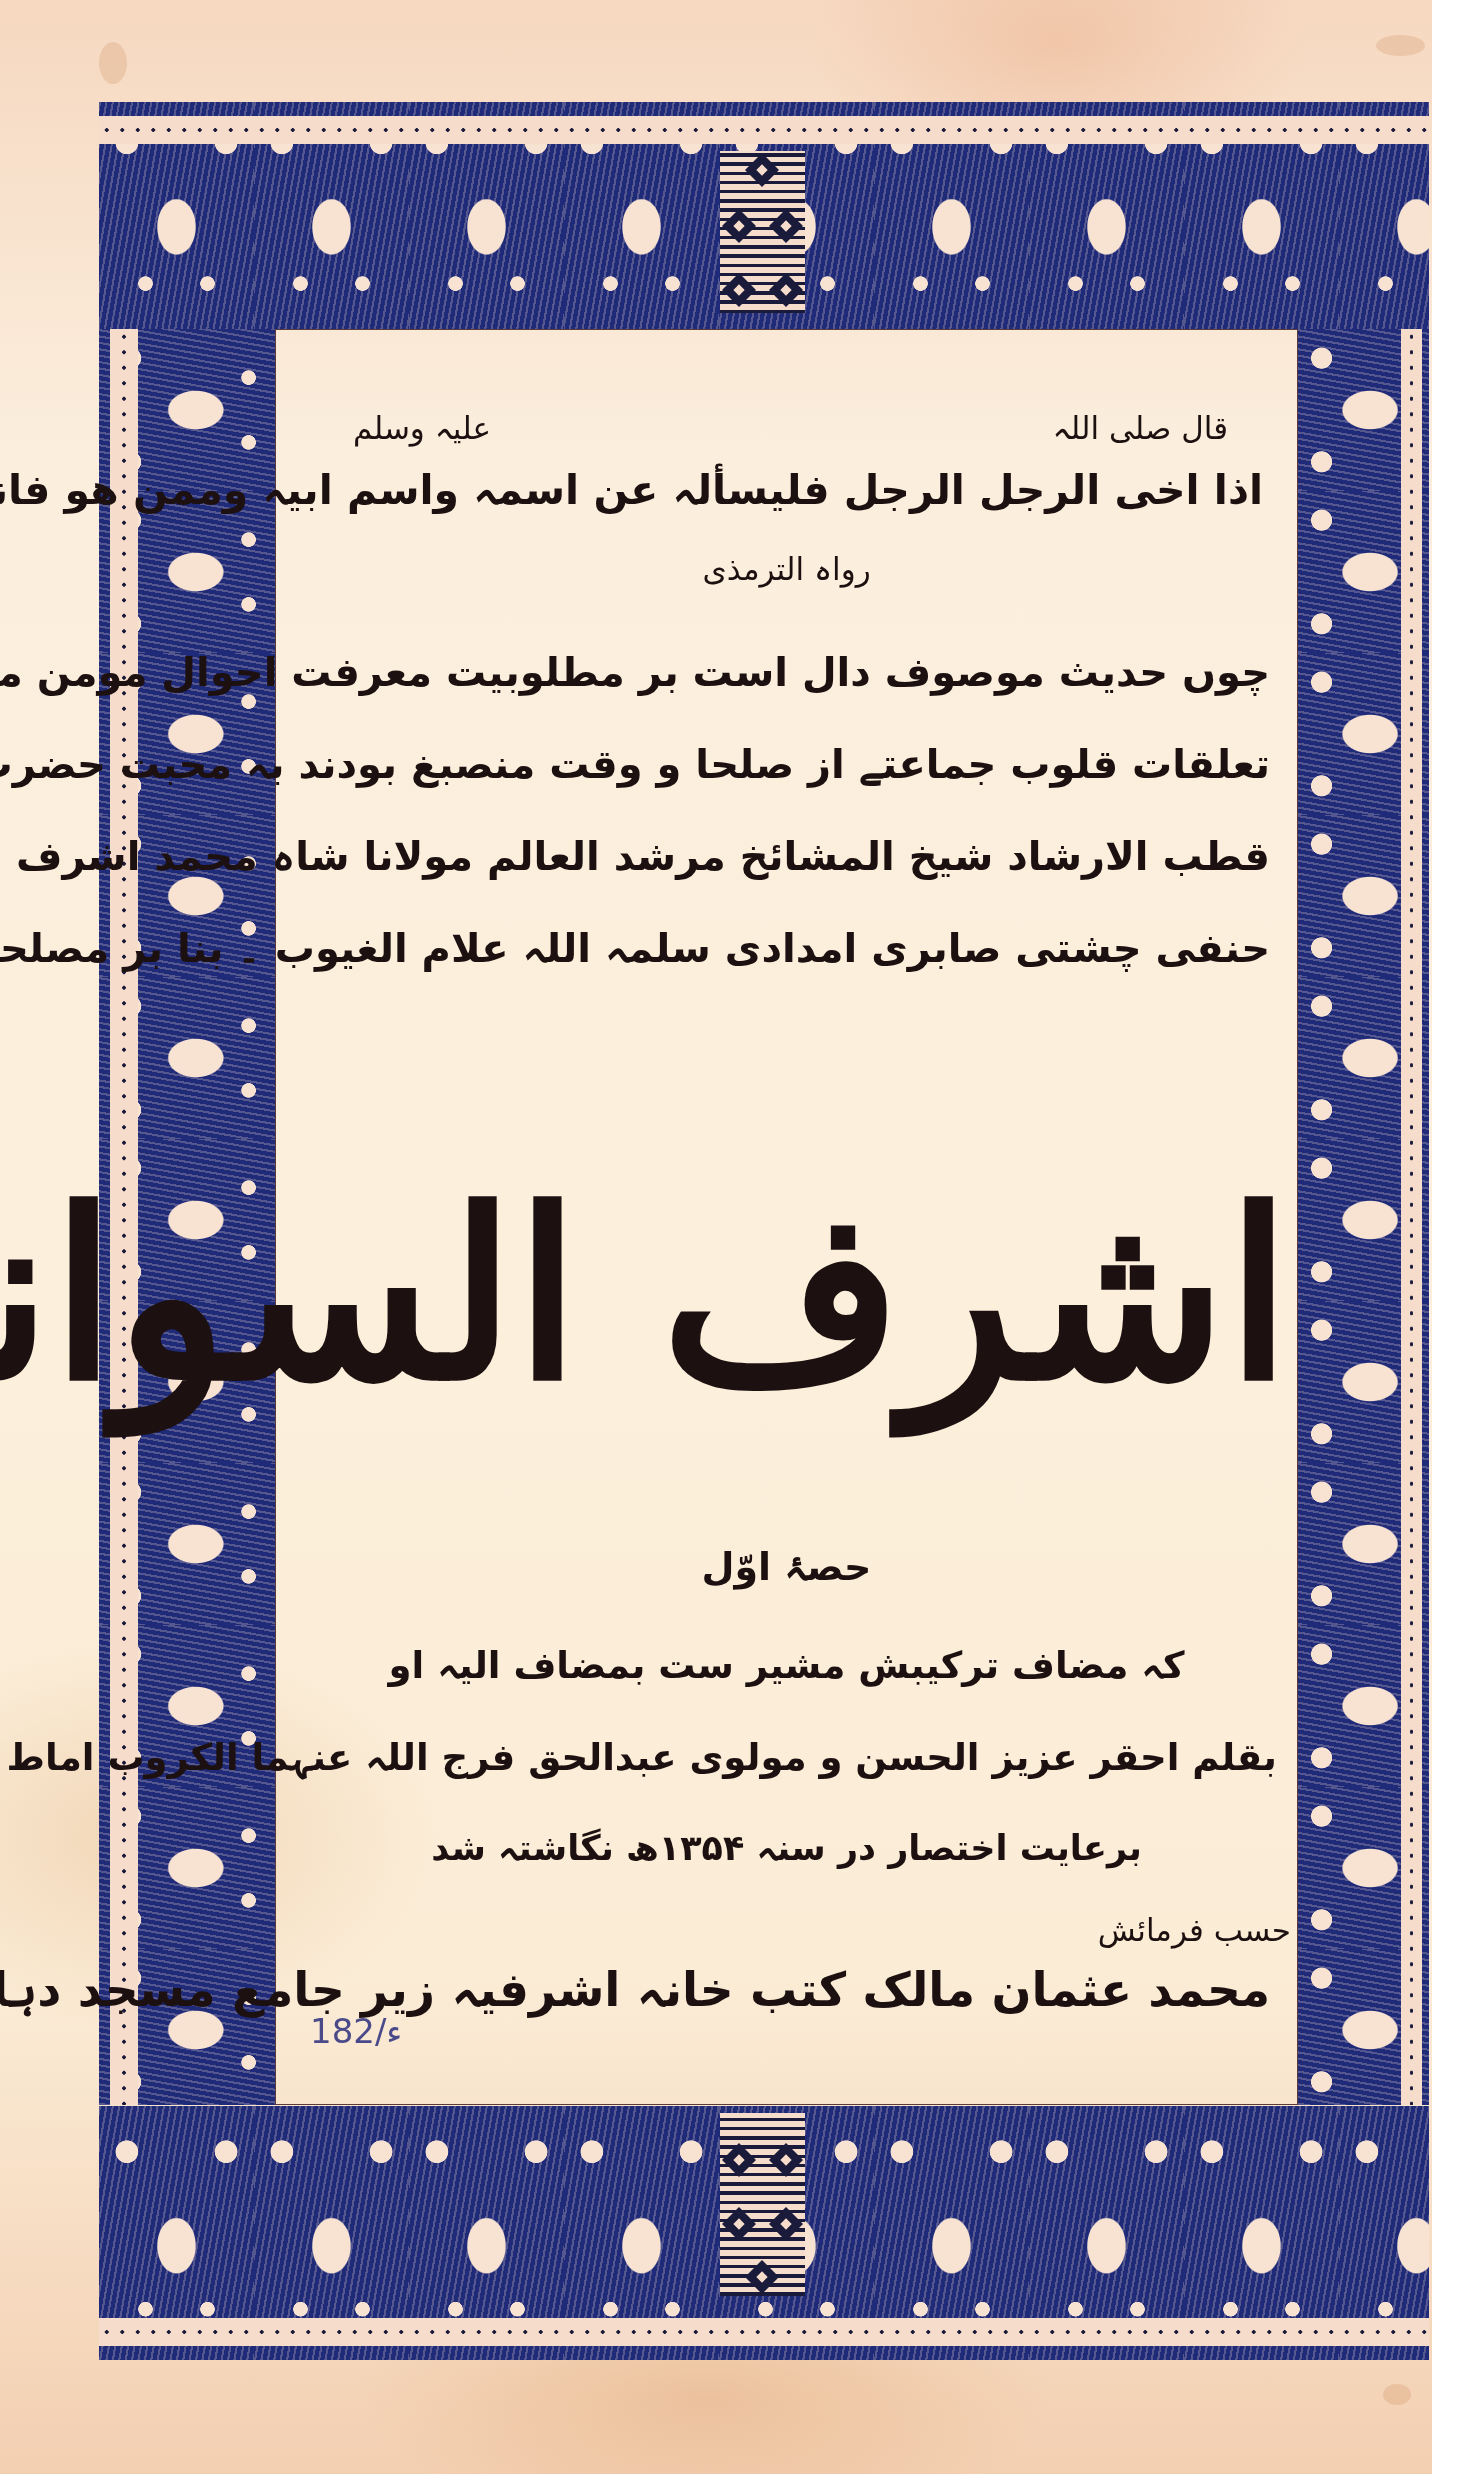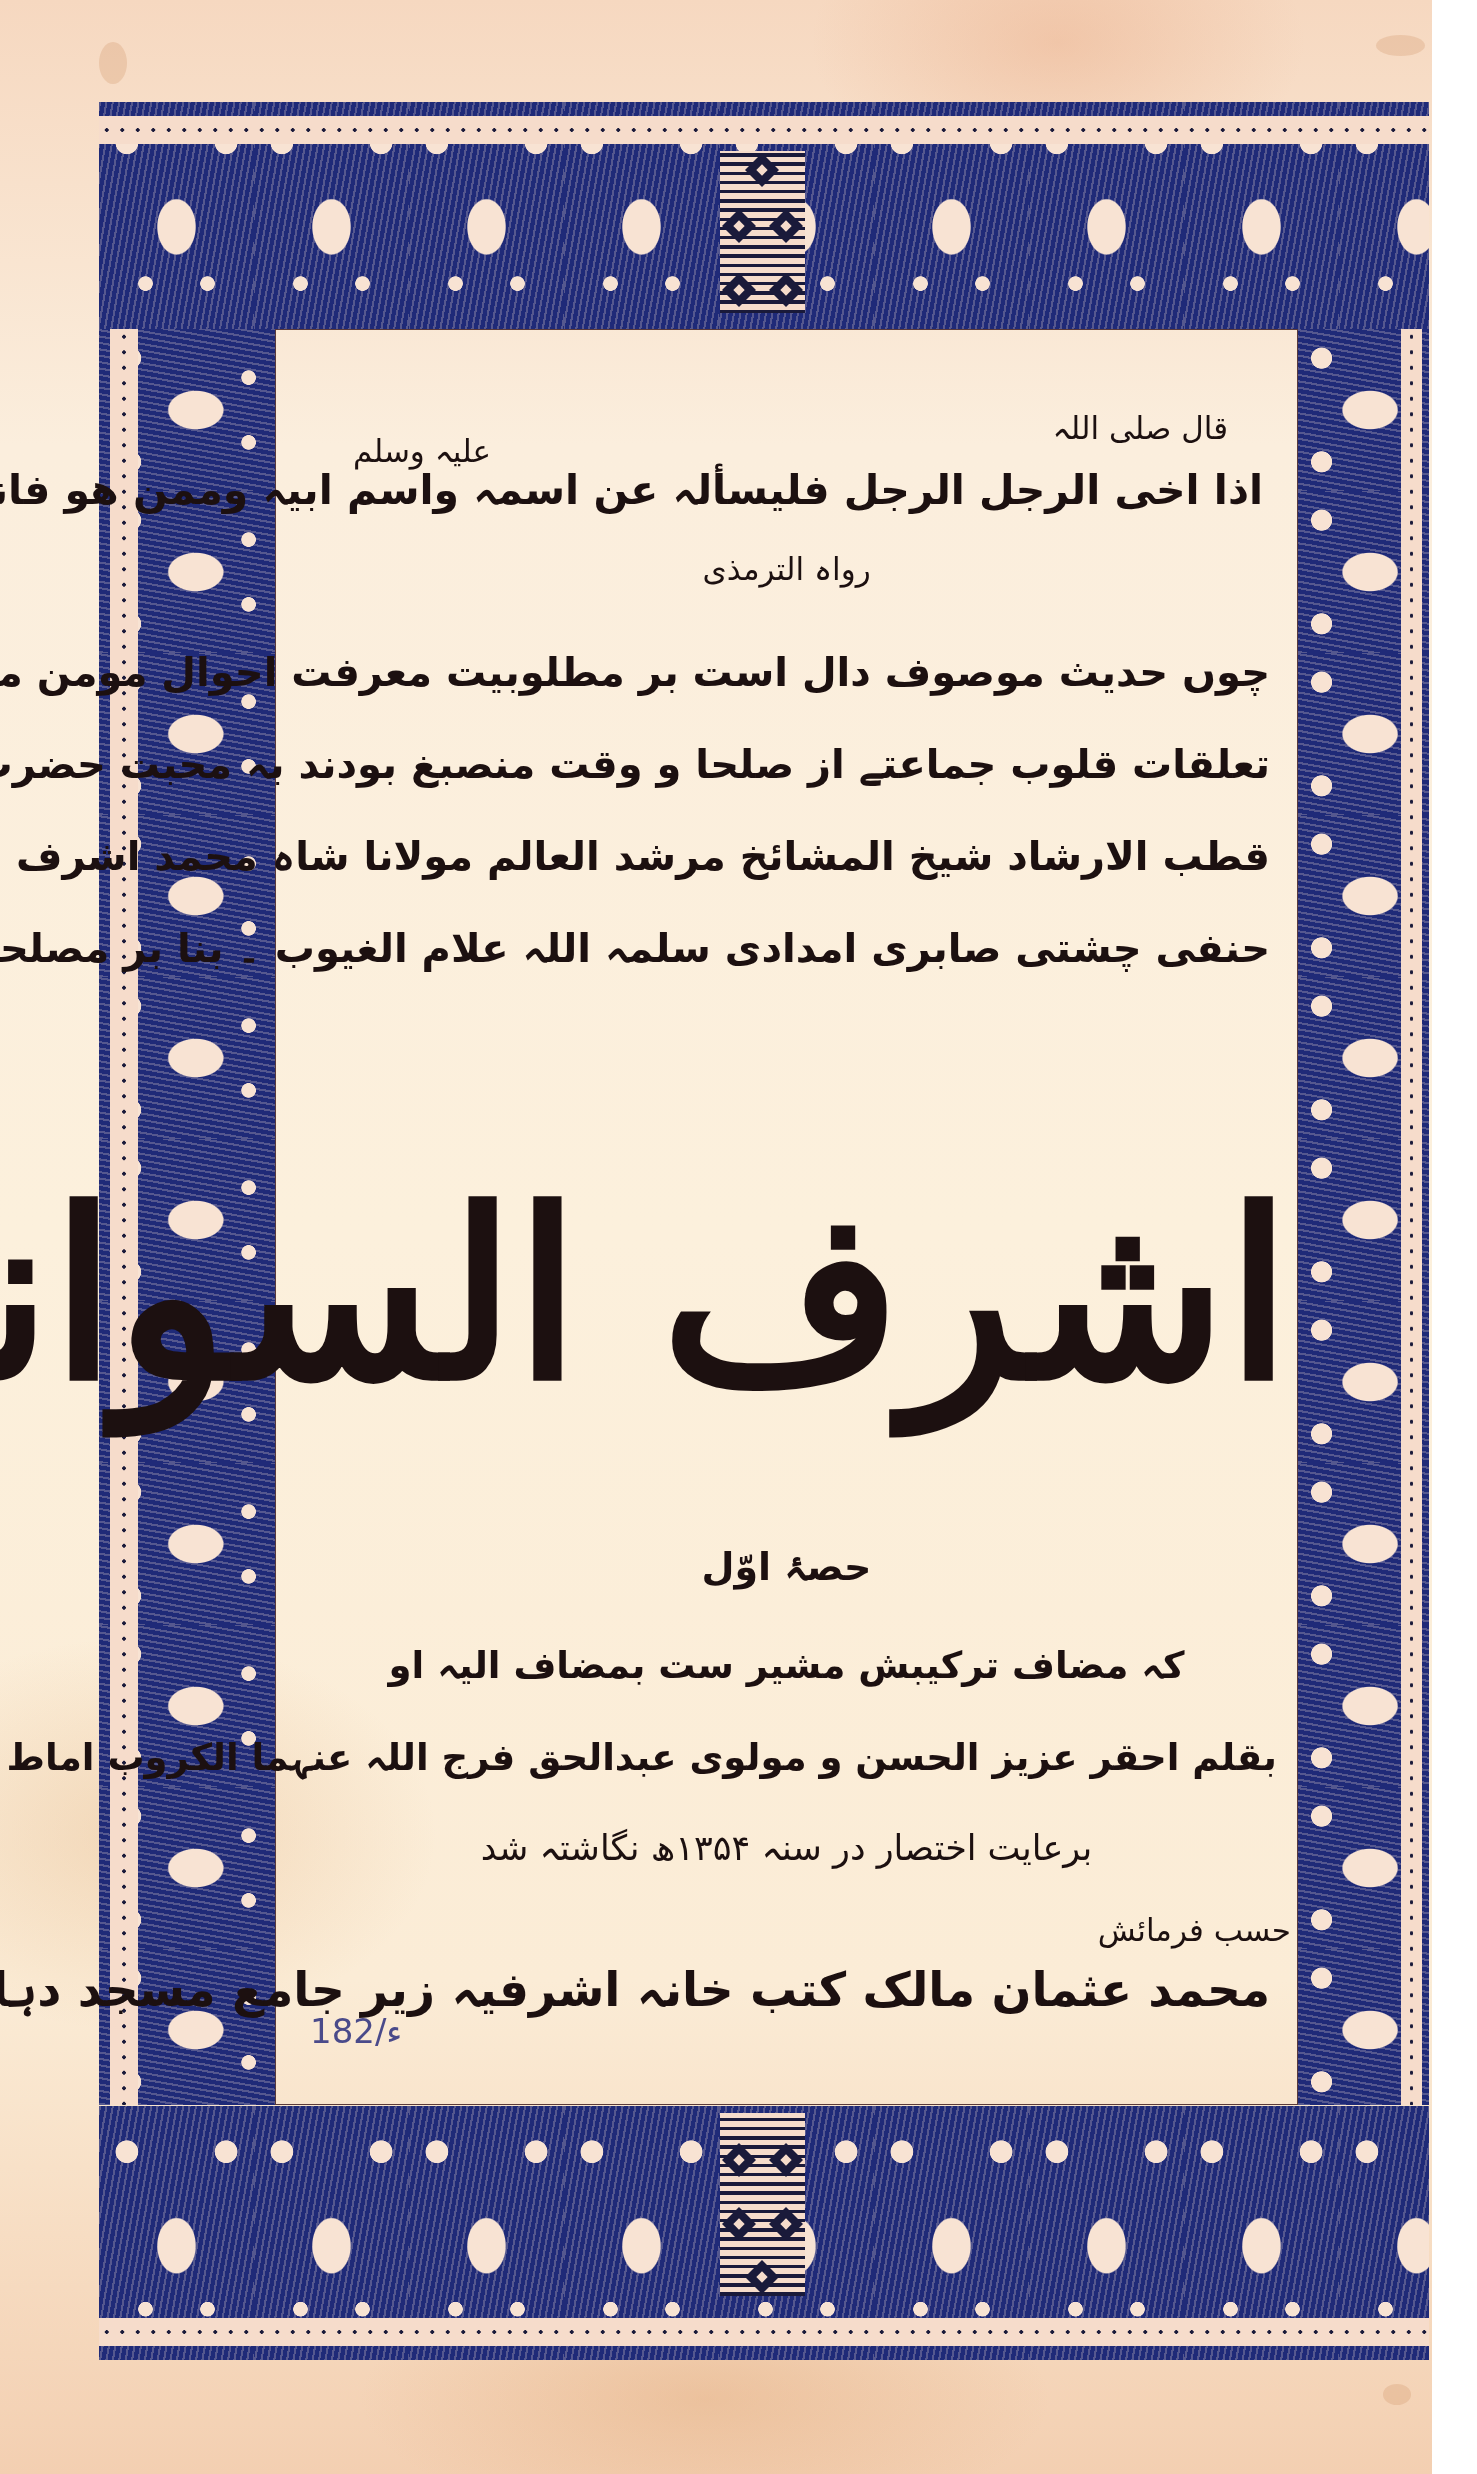--- a/index.html
+++ b/index.html
@@ -76,39 +76,39 @@
   }
 
   
   .content {
     position: absolute; left: 282px; top: 332px; width: 1009px; height: 1771px;
     direction: rtl; color: #1c1010;
     font-family: "DejaVu Sans", sans-serif;
   }
   .line { position: absolute; white-space: nowrap; text-align: center; }
   .hadith-pre-right { right: 63px; top: 78px; font-size: 31px; }
-  .hadith-pre-left { left: 71px; top: 78px; font-size: 31px; direction: rtl; margin-top: 23px; }
+  .hadith-pre-left { left: 71px; top: 78px; font-size: 31px; direction: rtl; }
   .hadith-main { left: 28px; right: 28px; top: 134px; font-size: 41px; font-weight: bold; text-align: center; }
   .hadith-source { left: 0; right: 0; top: 219px; font-size: 31px; text-align: center; }
   .para { left: 21px; right: 21px; font-size: 40px; font-weight: bold; text-align: justify; text-align-last: justify; }
   .p1 { top: 317px; }
   .p2 { top: 409px; }
   .p3 { top: 501px; }
   .p4 { top: 593px; }
   .p5 { left: 0; right: 0; top: 677px; font-size: 37px; font-weight: bold; text-align: center; }
   .year1 { left: 0; right: 0; top: 741px; font-size: 24px; text-align: center; padding-left: 183px; direction: ltr; }
   .named { left: 0; right: 0; top: 783px; font-size: 37px; text-align: center; }
   .title {
     left: 0; right: 0; top: 847px; font-size: 233px; font-weight: bold; text-align: center;
     font-family: "DejaVu Serif", serif; line-height: 1;
   }
   .part { left: 0; right: 0; top: 1213px; font-size: 38px; font-weight: bold; text-align: center; }
   .line-a { left: 0; right: 0; top: 1312px; font-size: 37px; font-weight: bold; text-align: center; }
   .line-b { left: 14px; right: 14px; top: 1404px; font-size: 37px; font-weight: bold; text-align: center; }
-  .line-c { left: 0; right: 0; top: 1496px; font-size: 35px; font-weight: normal; text-align: center; }
+  .line-c { left: 0; right: 0; top: 1496px; font-size: 35px; font-weight: bold; text-align: center; }
   .by-request { left: 0; right: 0; top: 1580px; font-size: 31px; text-align: right; }
   .publisher { left: 21px; right: 21px; top: 1630px; font-size: 47px; font-weight: bold; text-align: center; }
   .handwritten {
     position: absolute; left: 21px; top: 1665px; font-size: 34px; color: #4a4a8a;
     font-family: "DejaVu Sans", sans-serif; direction: ltr;
   }
   .stain { position: absolute; border-radius: 50%; background: rgba(205,140,90,0.25); }
 </style>
 </head>
 <body>

